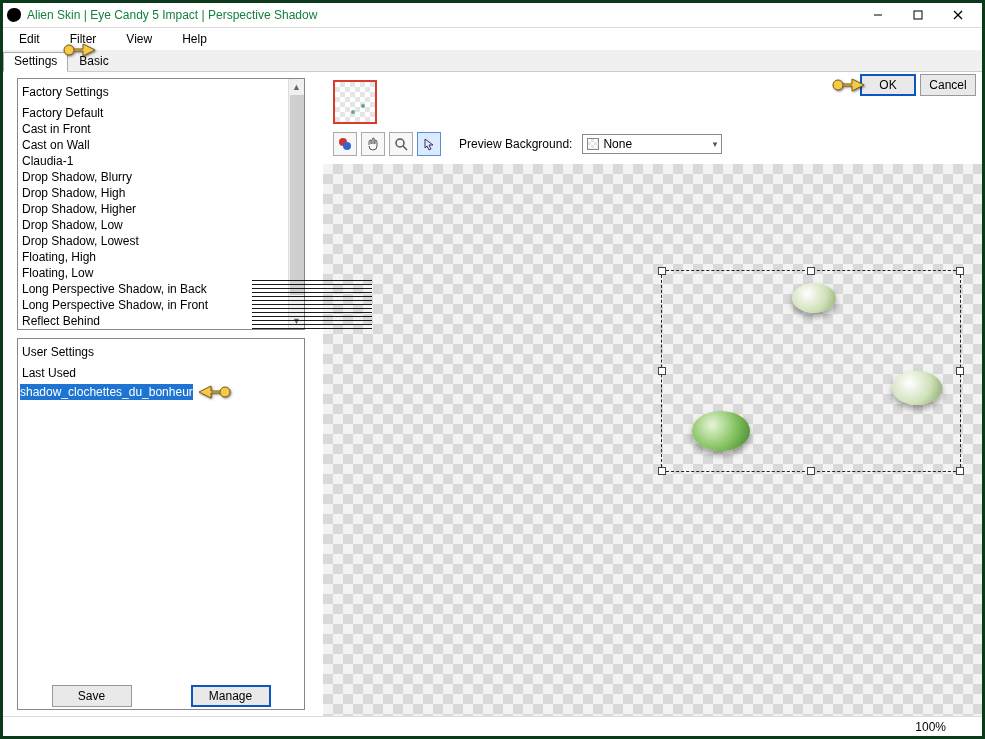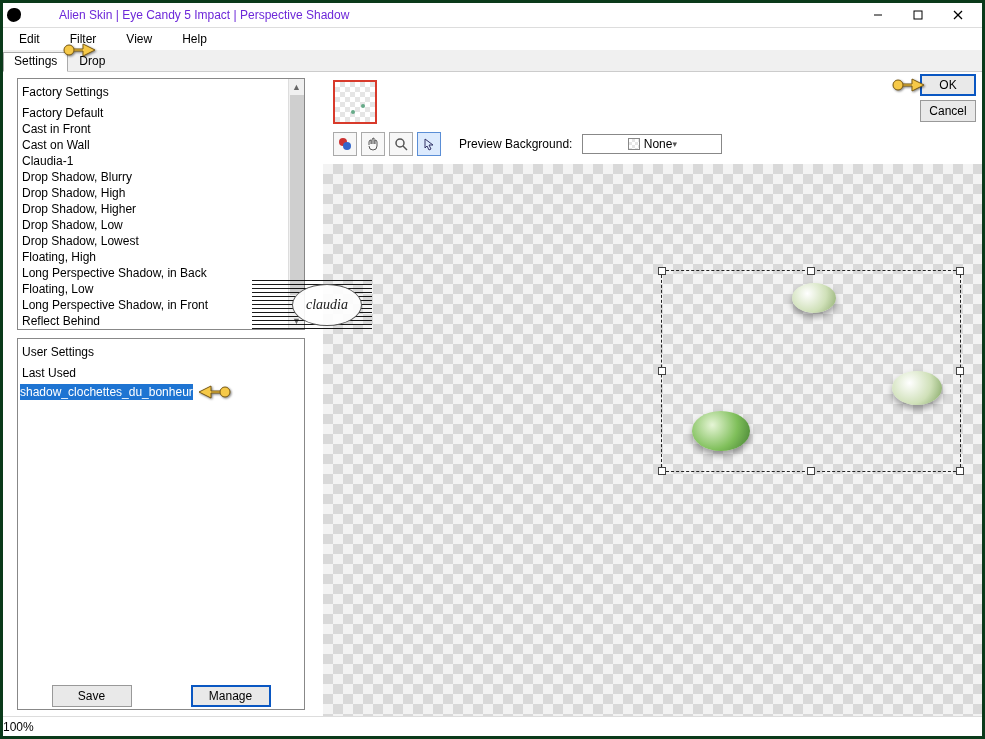--- a/index.html
+++ b/index.html
@@ -1,20 +1,20 @@
 <!DOCTYPE html>
 <html><head>
 <meta charset="utf-8">
 <style>
   * { box-sizing: border-box; margin: 0; padding: 0; font-family: "Segoe UI", Tahoma, sans-serif; font-size: 12px; }
   html, body { width: 985px; height: 739px; overflow: hidden; }
   .outer-frame { width: 985px; height: 739px; border: 3px solid #0a3a1a; background: #fff; display: flex; flex-direction: column; }
   .titlebar { height: 25px; display: flex; align-items: center; padding: 0 4px; border-bottom: 1px solid #ddd; }
   .titlebar .icon-blob { width: 14px; height: 14px; background: #000; border-radius: 50% 45% 55% 50%; margin-right: 6px; }
-  .titlebar .title { font-size: 12px; color: #6d28d9; flex: 1; margin-left: 32px; }
+  .titlebar .title { font-size: 12px; color: #15803d; flex: 1; }
   .winbtns { display: flex; gap: 0; }
   .winbtn { width: 40px; height: 22px; display: flex; align-items: center; justify-content: center; }
   .winbtn svg { width: 10px; height: 10px; }
   .menubar { height: 22px; display: flex; align-items: center; padding: 0 4px; gap: 14px; color: #000; position: relative; }
   .menubar .menu-item { padding: 2px 4px; cursor: default; position: relative; margin-left: 8px; }
   .tabbar { height: 22px; background: #f0f0f0; display: flex; align-items: flex-end; padding-left: 0; border-bottom: 1px solid #ccc; }
   .tab { padding: 1px 10px 3px 10px; background: #f0f0f0; border: 1px solid transparent; border-bottom: none; font-size: 12px; }
   .tab.active { background: #fff; border: 1px solid #aaa; border-bottom: 1px solid #fff; position: relative; top: 1px; }
   .body-row { flex: 1; display: flex; overflow: hidden; }
   .left-col { width: 308px; display: flex; flex-direction: column; padding: 6px 0 6px 14px; }
@@ -33,35 +33,35 @@
   .userbox .row.selected { background: #1e74d2; color: #fff; display: inline-block; padding: 0 0; }
   .save-row { display: flex; justify-content: space-around; padding: 6px 4px 2px 4px; text-align: center; }
   .std-btn { min-width: 80px; height: 22px; background: #e9e9e9; border: 1px solid #999; font-size: 12px; display:flex; align-items:center; justify-content:center; }
   .std-btn.primary { border: 2px solid #0a57c2; }
   .thumb-strip { height: 48px; margin: 6px 0 6px 22px; display:flex; align-items:center; }
   .thumb { width: 44px; height: 44px; border: 2px solid #d83a2b; position: relative; background: repeating-conic-gradient(#e5e5e5 0% 25%, #fff 0% 50%) 0 0/10px 10px; }
   .tool-row { display: flex; align-items: center; gap: 4px; padding: 0 0 8px 22px; }
   .tool-btn { width: 24px; height: 24px; border: 1px solid #aaa; background: #f7f7f7; display:flex; align-items:center; justify-content:center; }
   .tool-btn.pressed { border: 1px solid #5a8ed6; background: #dceafd; }
   .preview-label { margin-left: 14px; font-size: 12px; }
-  .combo { margin-left: 6px; width: 140px; height: 20px; border: 1px solid #888; display:flex; align-items:center; padding: 0 4px; justify-content: center; background:#fff; }
+  .combo { margin-left: 6px; width: 140px; height: 20px; border: 1px solid #888; display:flex; align-items:center; padding: 0 4px; justify-content: space-between; background:#fff; }
   .combo .swatch { width: 12px; height: 12px; border:1px solid #888; background: repeating-conic-gradient(#e5e5e5 0% 25%, #fff 0% 50%) 0 0/6px 6px; margin-right:4px;}
   .combo .arrow { font-size: 9px; color:#555; }
   .preview-area { flex: 1; margin: 0 0 0 12px; background: repeating-conic-gradient(#d9d9d9 0% 25%, #f3f3f3 0% 50%) 0 0/20px 20px; position: relative; }
   .sel-frame { position: absolute; top: 106px; left: 338px; width: 300px; height: 202px; border: 1px dashed #222; }
   .sel-frame .handle { position:absolute; width:8px; height:8px; background:#fff; border:1px solid #444; }
   .h-tl{top:-4px;left:-4px}.h-tr{top:-4px;right:-4px}.h-bl{bottom:-4px;left:-4px}.h-br{bottom:-4px;right:-4px}
   .h-tm{top:-4px;left:calc(50% - 4px)}.h-bm{bottom:-4px;left:calc(50% - 4px)}
   .h-ml{top:calc(50% - 4px);left:-4px}.h-mr{top:calc(50% - 4px);right:-4px}
   .obj { position:absolute; border-radius:50%; }
   .obj1 { top:12px; left:130px; width:44px; height:30px; background: radial-gradient(circle at 35% 35%, #fff, #cfe0b8 55%, #8aa86a); box-shadow: 0 4px 6px rgba(0,0,0,.35);}
   .obj2 { top:100px; left:230px; width:50px; height:34px; background: radial-gradient(circle at 35% 35%, #fff, #cfe0b8 55%, #7aa05a); box-shadow: 0 4px 6px rgba(0,0,0,.35);}
   .obj3 { top:140px; left:30px; width:58px; height:40px; background: radial-gradient(circle at 35% 35%, #e6f5d6, #7fbf5a 55%, #3f7a2f); box-shadow: 0 4px 6px rgba(0,0,0,.35);}
-  .right-actions { position: absolute; top: 0; right: 6px; display:flex; flex-direction:column; gap:4px; align-items:flex-end; padding-top:2px;}
-  .status-bar { height: 20px; border-top: 1px solid #ddd; display:flex; align-items:center; padding-right: 36px; font-size:12px;}
+  .right-actions { position: absolute; top: 0; right: 6px; display:flex; flex-direction:row; gap:4px; align-items:flex-end; padding-top:2px;}
+  .status-bar { height: 20px; border-top: 1px solid #ddd; display:flex; justify-content:flex-end; align-items:center; padding-right: 36px; font-size:12px;}
   .hand-pointer { position:absolute; width:34px; height:22px; pointer-events:none; }
   .hand-pointer svg { width:34px; height:22px; filter: drop-shadow(1px 1px 1px rgba(0,0,0,.5)); }
   .watermark { position:absolute; top:280px; left:252px; width:120px; height:50px; pointer-events:none; opacity:.9;}
   .watermark .lines { position:absolute; inset:0; background: repeating-linear-gradient(#000 0 1px, transparent 1px 4px); }
   .watermark .oval { position:absolute; top:4px; left:40px; width:70px; height:42px; border-radius:50%; background:#fff; border:1px solid #444; display:flex; align-items:center; justify-content:center; font-family: cursive; font-size:14px; font-style:italic;}
 </style>
 </head>
 <body>
 
 <div class="outer-frame">
@@ -93,21 +93,21 @@
     <div class="menu-item">Edit</div>
     <div class="menu-item">Filter</div>
     <div class="menu-item">View</div>
     <div class="menu-item">Help</div>
 
   </div>
 
   <div class="tabbar">
     <div class="tab active">Settings</div>
     <div class="tab" style="position:relative;">
-      <span>Drop</span>
+      <span>Basic</span>
       <span class="hand-pointer" style="top:-14px; left:-6px;">
         <svg viewBox="0 0 34 22">
             <path d="M2 10 L20 10 L20 5 L32 11 L20 17 L20 12 L2 12 Z" fill="#f6c948" stroke="#7a5a12" stroke-width="1"></path>
             <ellipse cx="6" cy="11" rx="5" ry="5" fill="#f6c948" stroke="#7a5a12"></ellipse>
           </svg>
       </span>
     </div>
   </div>
 
   <div class="body-row">
@@ -120,22 +120,22 @@
           <div class="row">Factory Default</div>
           <div class="row">Cast in Front</div>
           <div class="row">Cast on Wall</div>
           <div class="row">Claudia-1</div>
           <div class="row">Drop Shadow, Blurry</div>
           <div class="row">Drop Shadow, High</div>
           <div class="row">Drop Shadow, Higher</div>
           <div class="row">Drop Shadow, Low</div>
           <div class="row">Drop Shadow, Lowest</div>
           <div class="row">Floating, High</div>
+          <div class="row">Floating, Low</div>
           <div class="row">Long Perspective Shadow, in Back</div>
-          <div class="row">Floating, Low</div>
           <div class="row">Long Perspective Shadow, in Front</div>
           <div class="row">Reflect Behind</div>
           <div class="row">Reflect in Front</div>
         </div>
         <div class="scrollbar">
           <div class="scroll-up">▲</div>
           <div class="scroll-thumb"></div>
           <div class="scroll-down" style="position:absolute;bottom:0;width:100%;">▼</div>
         </div>
       </div>
@@ -235,16 +235,15 @@
 
     </div>
   </div>
 
   <div class="status-bar">
     <span>100%</span>
   </div>
 
   <div class="watermark">
     <div class="lines"></div>
-    <div class="oval">claudia</div>
   </div>
 
 </div>
 
 </body></html>

